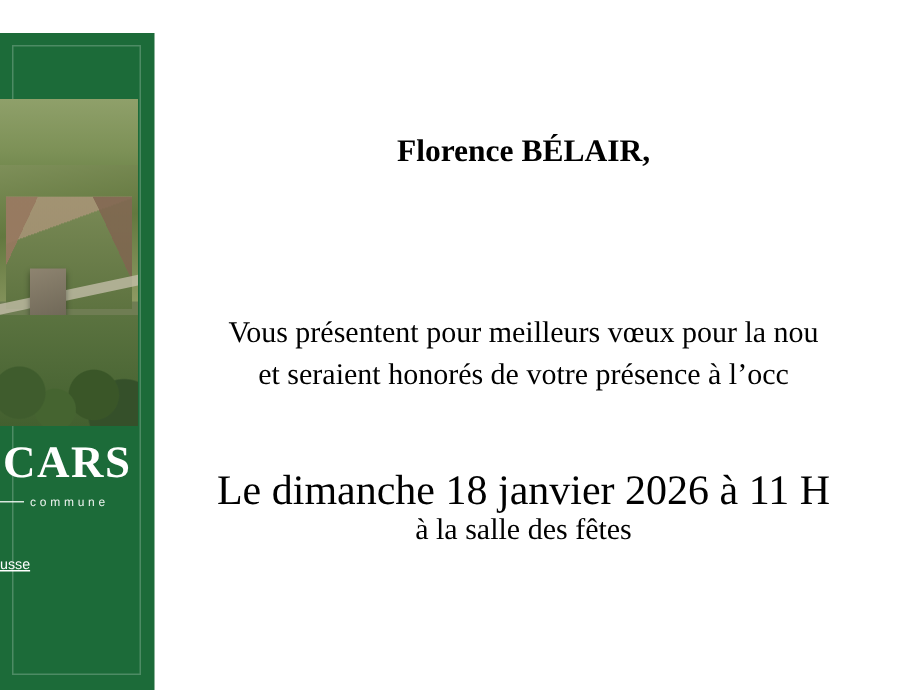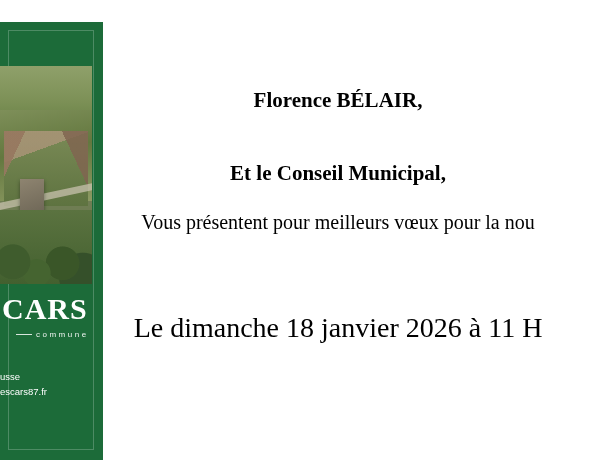--- a/index.html
+++ b/index.html
@@ -119,21 +119,21 @@
     letter-spacing: 1px;
     line-height: 1;
     padding-left: 2px;
     white-space: nowrap;
   }
   .logo-sub {
     font-family: "Liberation Sans", sans-serif;
     font-size: 8px;
     letter-spacing: 2.5px;
     margin-top: 6px;
-    padding-left: 16px;
+    padding-left: 0;
     white-space: nowrap;
     opacity: 0.92;
   }
   .logo-rule {
     display: inline-block;
     width: 16px;
     height: 1px;
     background: #ffffff;
     vertical-align: middle;
     margin-right: 4px;
@@ -145,26 +145,26 @@
     position: absolute;
     left: 0;
     top: 348px;
     width: 100px;
     color: #ffffff;
     font-family: "Liberation Sans", sans-serif;
     font-size: 9.5px;
     line-height: 1.55;
     white-space: nowrap;
   }
-  .contact-block div { padding-left: 0; }
+  .contact-block div { padding-left: 0; text-decoration: underline; }
 
   
   .content {
     position: absolute;
-    left: 93px;
+    left: 104px;
     top: 0;
     width: 490px;
     height: 460px;
     color: #000000;
     text-align: center;
   }
   .line {
     white-space: nowrap;
   }
   .name {
@@ -234,28 +234,28 @@
 
     <div class="logo-block">
       <div class="logo-word">CARS</div>
       <div class="logo-sub">
         <span class="logo-rule"></span><span>commune</span>
       </div>
     </div>
 
     <div class="contact-block">
       <div>usse</div>
-      <div>escars87.fr</div>
     </div>
   </div>
 
   <div class="content">
     <div class="name line">Florence BÉLAIR,</div>
-    <div class="council line">Et le Conseil Municipal,</div>
 
     <div class="body-text">
       <div class="line">Vous présentent pour meilleurs vœux pour la nou</div>
+      <div class="line">et seraient honorés de votre présence à l’occ</div>
     </div>
 
     <div class="date line">Le dimanche 18 janvier 2026 à 11 H</div>
+    <div class="place line">à la salle des fêtes</div>
   </div>
 
 </div>
 
 </body></html>

